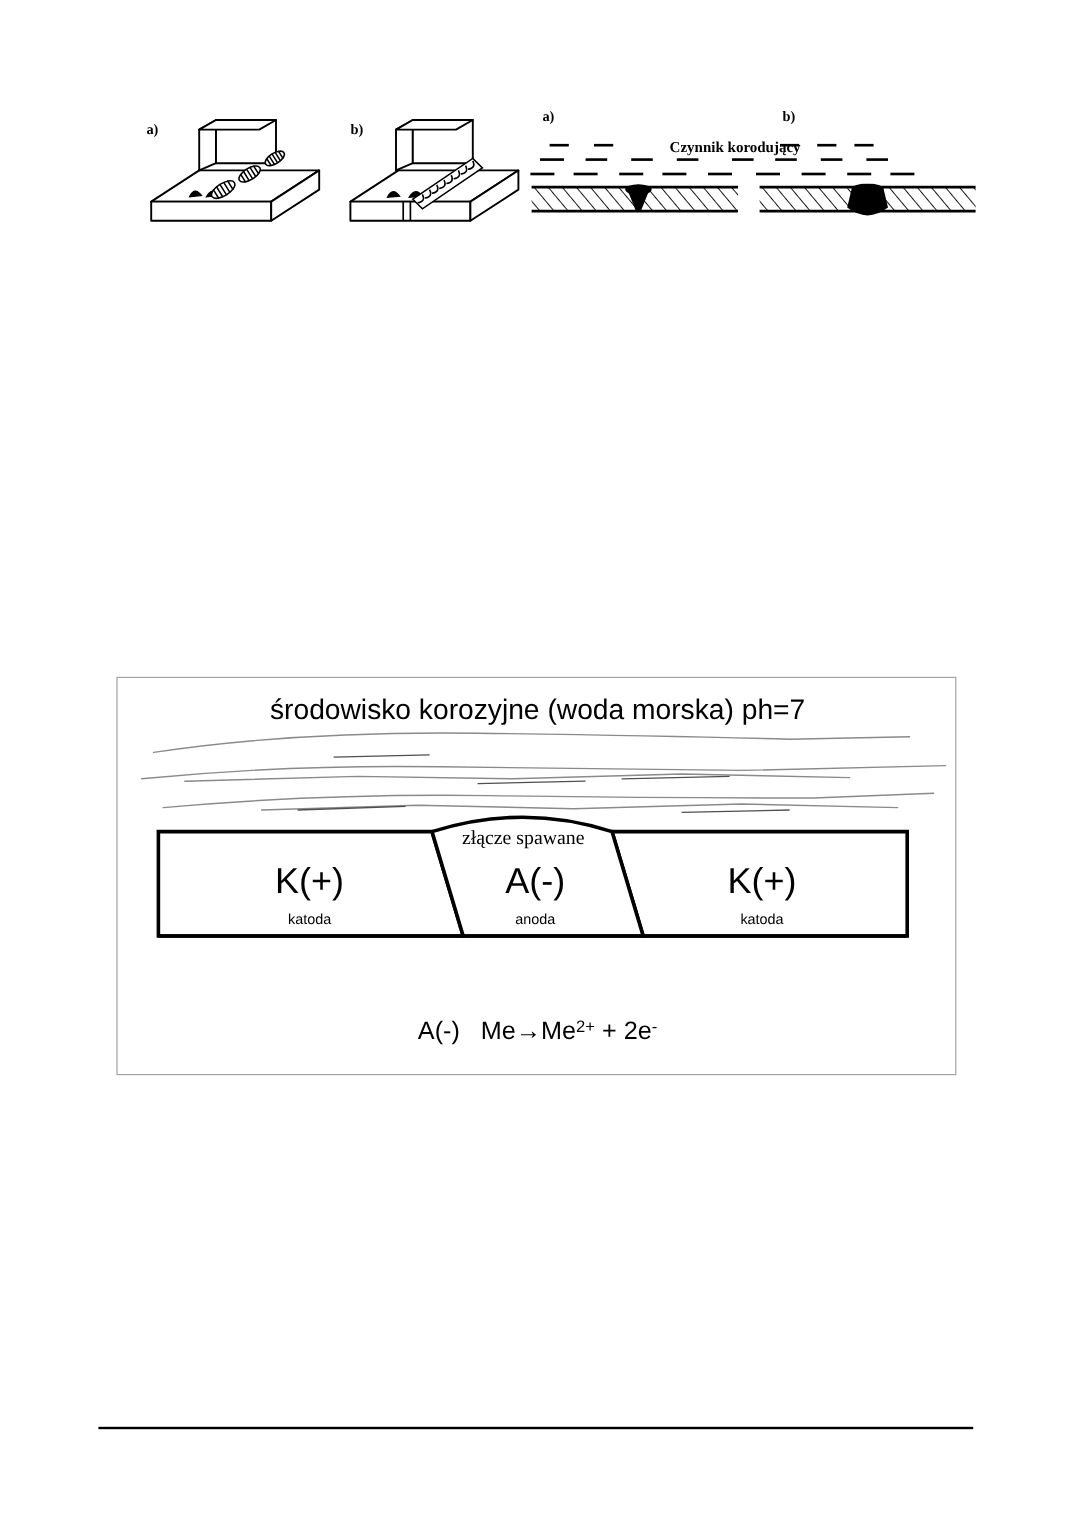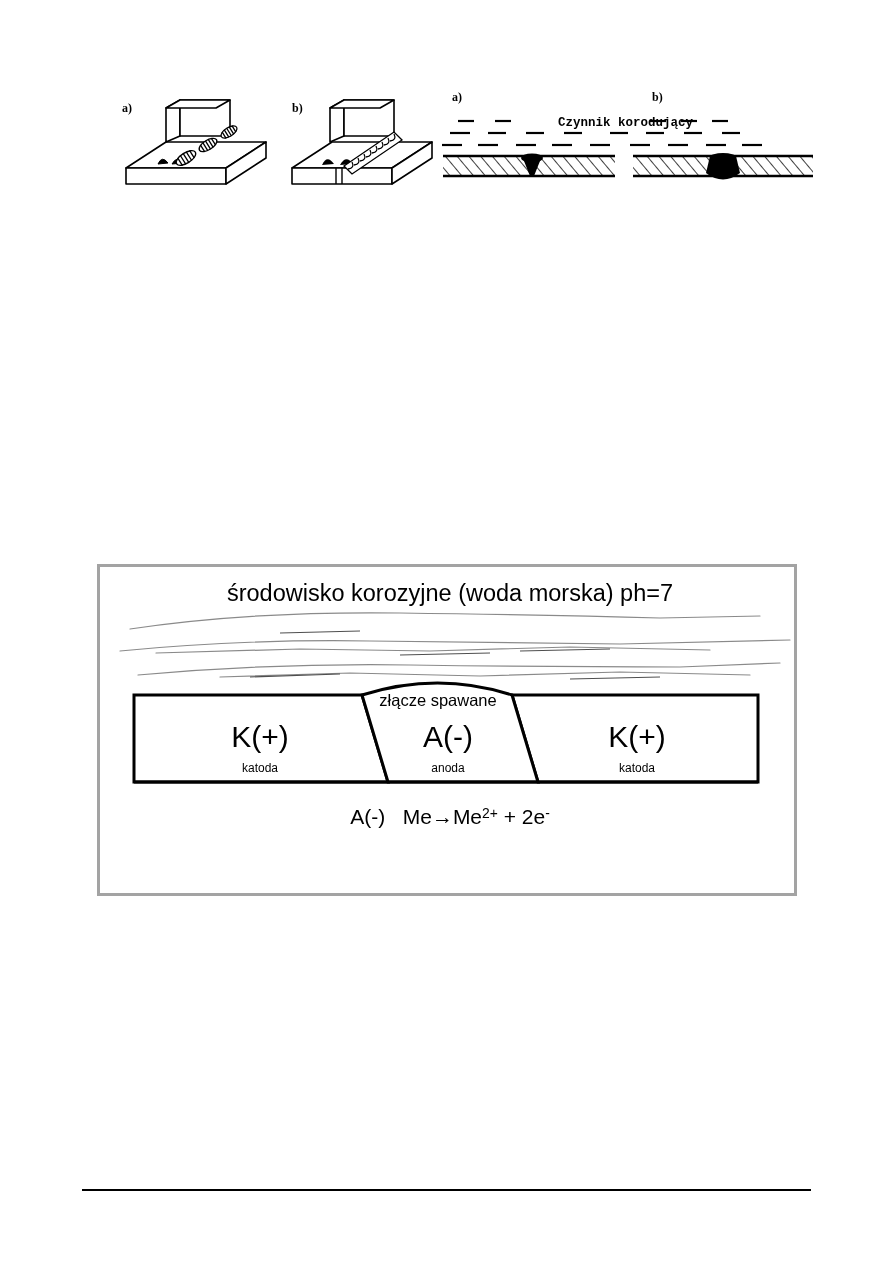--- a/index.html
+++ b/index.html
@@ -54,35 +54,35 @@
   }
   .lbl-a1 { left: 14px;  top: 22px; }
   .lbl-b1 { left: 184px; top: 22px; }
   .lbl-a2 { left: 12px;  top: 11px; }
   .lbl-b2 { left: 212px; top: 11px; }
 
   .corr-title {
     position: absolute;
     left: 118px;
     top: 36px;
-    font-family: Liberation Mono, monospace;
+    font-family: Liberation Serif, serif;
     font-weight: bold;
     font-size: 12.5px;
     line-height: 14px;
     white-space: nowrap;
   }
 
   
   .fig-main {
     position: absolute;
     left: 97px;
     top: 564px;
     width: 700px;
     height: 332px;
-    border: 3px solid #a3a3a3;
+    border: 1px solid #a3a3a3;
     box-sizing: border-box;
     background: #ffffff;
   }
   .env-title {
     position: absolute;
     left: 0;
     top: 12px;
     width: 700px;
     text-align: center;
     font-family: "Liberation Sans", sans-serif;
@@ -114,40 +114,41 @@
   .cell-big {
     font-size: 30px;
     line-height: 32px;
   }
   .cell-small {
     font-size: 12px;
     line-height: 18px;
   }
   .joint-caption {
     position: absolute;
-    font-family: Liberation Sans, sans-serif;
+    font-family: Liberation Serif, serif;
     font-size: 16.5px;
     line-height: 18px;
     white-space: nowrap;
     text-align: center;
   }
 
   .eqns {
     position: absolute;
     left: 0;
     top: 232px;
     width: 700px;
     text-align: center;
   }
   .eq-line {
     font-family: "Liberation Sans", sans-serif;
     font-size: 21px;
     line-height: 29px;
     white-space: nowrap;
     display: block;
+    margin-top: 44px;
   }
   .eq-line sub {
     font-size: 0.66em;
     vertical-align: -0.24em;
   }
   .eq-line sup {
     font-size: 0.66em;
     vertical-align: 0.42em;
   }
   .eq-inner { display: inline-block; text-align: left; }

